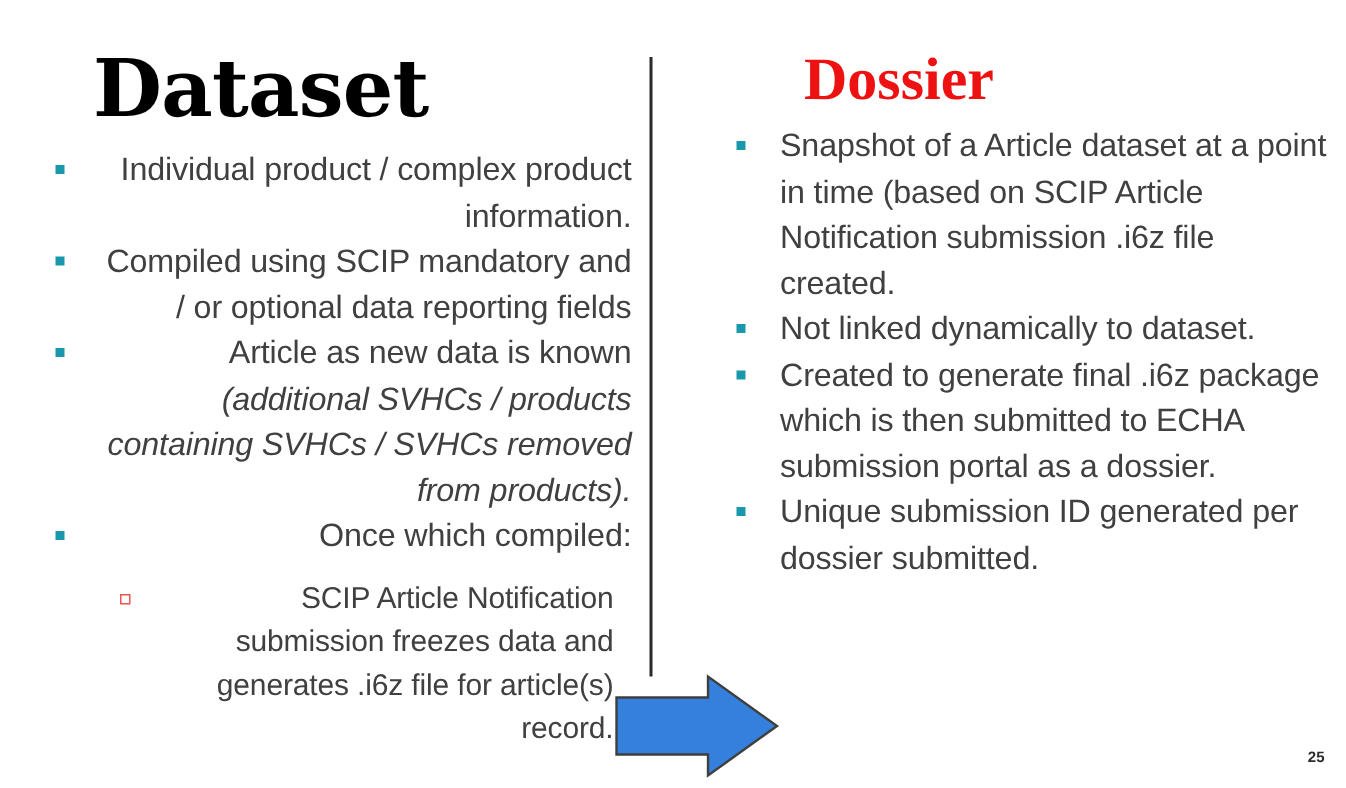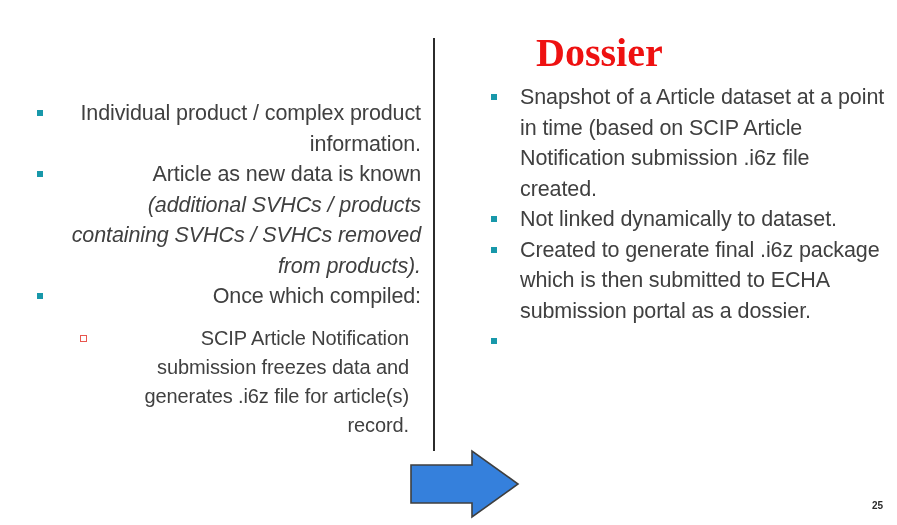--- a/index.html
+++ b/index.html
@@ -139,30 +139,32 @@
     color: #2b2b2b;
     letter-spacing: 0px;
   }
 </style>
 </head>
 <body>
 
 <div id="slide">
 
   <div class="column" id="left-column">
+    <h1 class="title" id="dataset-title">Dataset</h1>
 
     <ul class="bullet-list">
 
       <li class="bullet-item">
         <span class="marker"></span>
         <span>Individual product / complex product information.</span>
       </li>
 
       <li class="bullet-item">
         <span class="marker"></span>
+        <span>Compiled using SCIP mandatory and / or optional data reporting fields</span>
       </li>
 
       <li class="bullet-item">
         <span class="marker"></span>
         <span>Article as new data is known</span>
       </li>
 
       <li class="bullet-item italic no-marker">
         
         <span>(additional SVHCs / products containing SVHCs / SVHCs removed from products).</span>
@@ -199,20 +201,21 @@
         <span>Not linked dynamically to dataset.</span>
       </li>
 
       <li class="bullet-item">
         <span class="marker"></span>
         <span>Created to generate final .i6z package which is then submitted to ECHA submission portal as a dossier.</span>
       </li>
 
       <li class="bullet-item">
         <span class="marker"></span>
+        <span>Unique submission ID generated per dossier submitted.</span>
       </li>
 
     </ul>
   </div>
 
   <svg id="arrow" viewBox="0 0 110 70">
     <polygon points="1,16 62,16 62,2 108,35 62,68 62,54 1,54" fill="#3580dc" stroke="#3f3f3f" stroke-width="1.6" stroke-linejoin="miter"></polygon>
   </svg>
 
   <div id="page-number">25</div>

